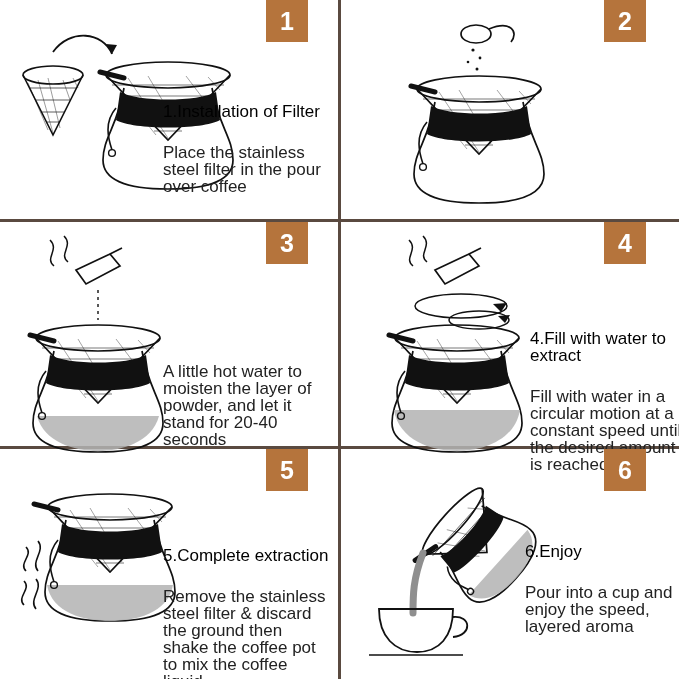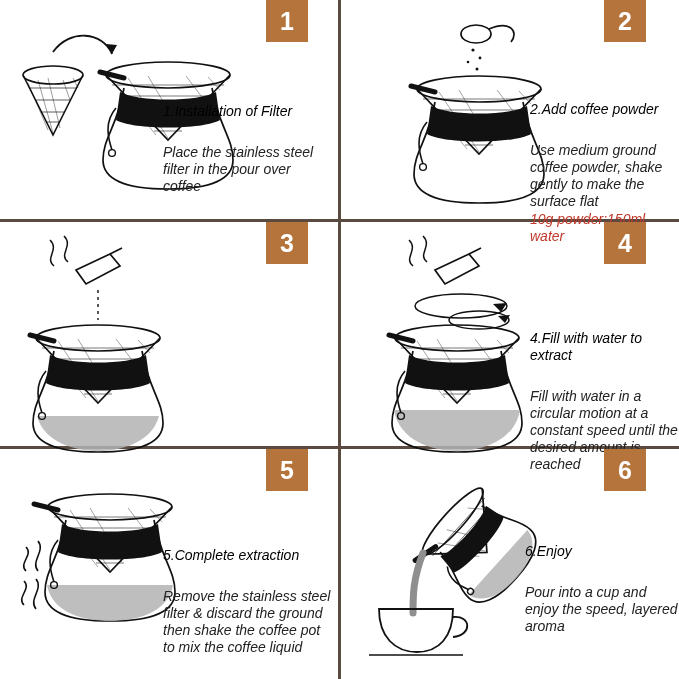--- a/index.html
+++ b/index.html
@@ -40,24 +40,23 @@
     color: #ffffff;
     font-size: 25px;
     font-weight: bold;
     display: flex;
     align-items: center;
     justify-content: center;
     font-family: "Liberation Sans", sans-serif;
   }
   .text-block {
     position: absolute;
-    font-size: 14px;
+    font-size: 17px;
     line-height: 17px;
     color: #1a1a1a;
-    font-style: italic;
   }
   .text-block .title {
     display: block;
     font-weight: normal;
     color: #000000;
     margin-bottom: 1px;
   }
   .text-block .body {
     display: block;
     color: #222222;
@@ -149,25 +148,20 @@
           <path d="M63 82 L106 135 M78 78 L118 138 M98 76 L130 130 M136 76 L158 105 M158 77 L170 90" stroke-width="0.7" opacity="0.55"></path>
           <path d="M74 88 C 68 125, 53 138, 53 160 C 53 180, 76 189, 118 189 C 160 189, 183 180, 183 160 C 183 138, 168 125, 162 88"></path>
         </g>
         <path d="M70 92 C 88 102, 148 102, 166 92 L 170 120 C 153 130, 83 130, 66 120 Z" fill="#111"></path>
         <path d="M66 108 C 54 122, 58 138, 62 150" stroke="#111" stroke-width="1.6" fill="none"></path>
         <circle cx="62" cy="153" r="3.4" fill="none" stroke="#111" stroke-width="1.4"></circle>
         <path d="M50 72 L74 78" stroke="#111" stroke-width="5" stroke-linecap="round"></path>
       </svg>
     </div>
 
-    <div class="text-block" style="left:189px;top:101px;width:150px;">
-      <span class="title">2.Add coffee powder</span>
-      <span class="body">Use medium ground coffee powder, shake gently to make the surface flat</span>
-      <span class="note">10g powder:150ml water</span>
-    </div>
   </div>
 
   <div class="cell" style="left:0;top:222px;width:338px;height:224px;">
     <div class="badge" style="left:266px;top:0;">3</div>
 
     <div class="art" style="left:10px;top:6px;">
       <svg width="300" height="200" viewBox="0 0 300 200">
 
         <g stroke="#111" fill="none" stroke-width="1.5">
           <path d="M44 38 C 34 30, 50 22, 40 12"></path>
@@ -191,20 +185,21 @@
 
         <path d="M27 188 C 34 214, 64 223, 88 223 C 112 223, 142 214, 149 188 Z" fill="#b3b3b3" opacity="0.85" stroke="none"></path>
         <path d="M40 127 C 58 137, 118 137, 136 127 L 140 155 C 123 165, 53 165, 36 155 Z" fill="#111"></path>
         <path d="M36 143 C 24 157, 28 173, 32 185" stroke="#111" stroke-width="1.6" fill="none"></path>
         <circle cx="32" cy="188" r="3.4" fill="none" stroke="#111" stroke-width="1.4"></circle>
         <path d="M20 107 L44 113" stroke="#111" stroke-width="5" stroke-linecap="round"></path>
       </svg>
     </div>
 
     <div class="text-block" style="left:163px;top:117px;width:165px;">
+      <span class="body">A little hot water to moisten the layer of powder, and let it stand for 20-40 seconds</span>
     </div>
   </div>
 
   <div class="cell" style="left:341px;top:222px;width:338px;height:224px;">
     <div class="badge" style="left:263px;top:0;">4</div>
 
     <div class="art" style="left:20px;top:6px;">
       <svg width="300" height="200" viewBox="0 0 300 200">
         <g stroke="#111" fill="none" stroke-width="1.5">
           <path d="M52 38 C 42 30, 58 22, 48 12"></path>

